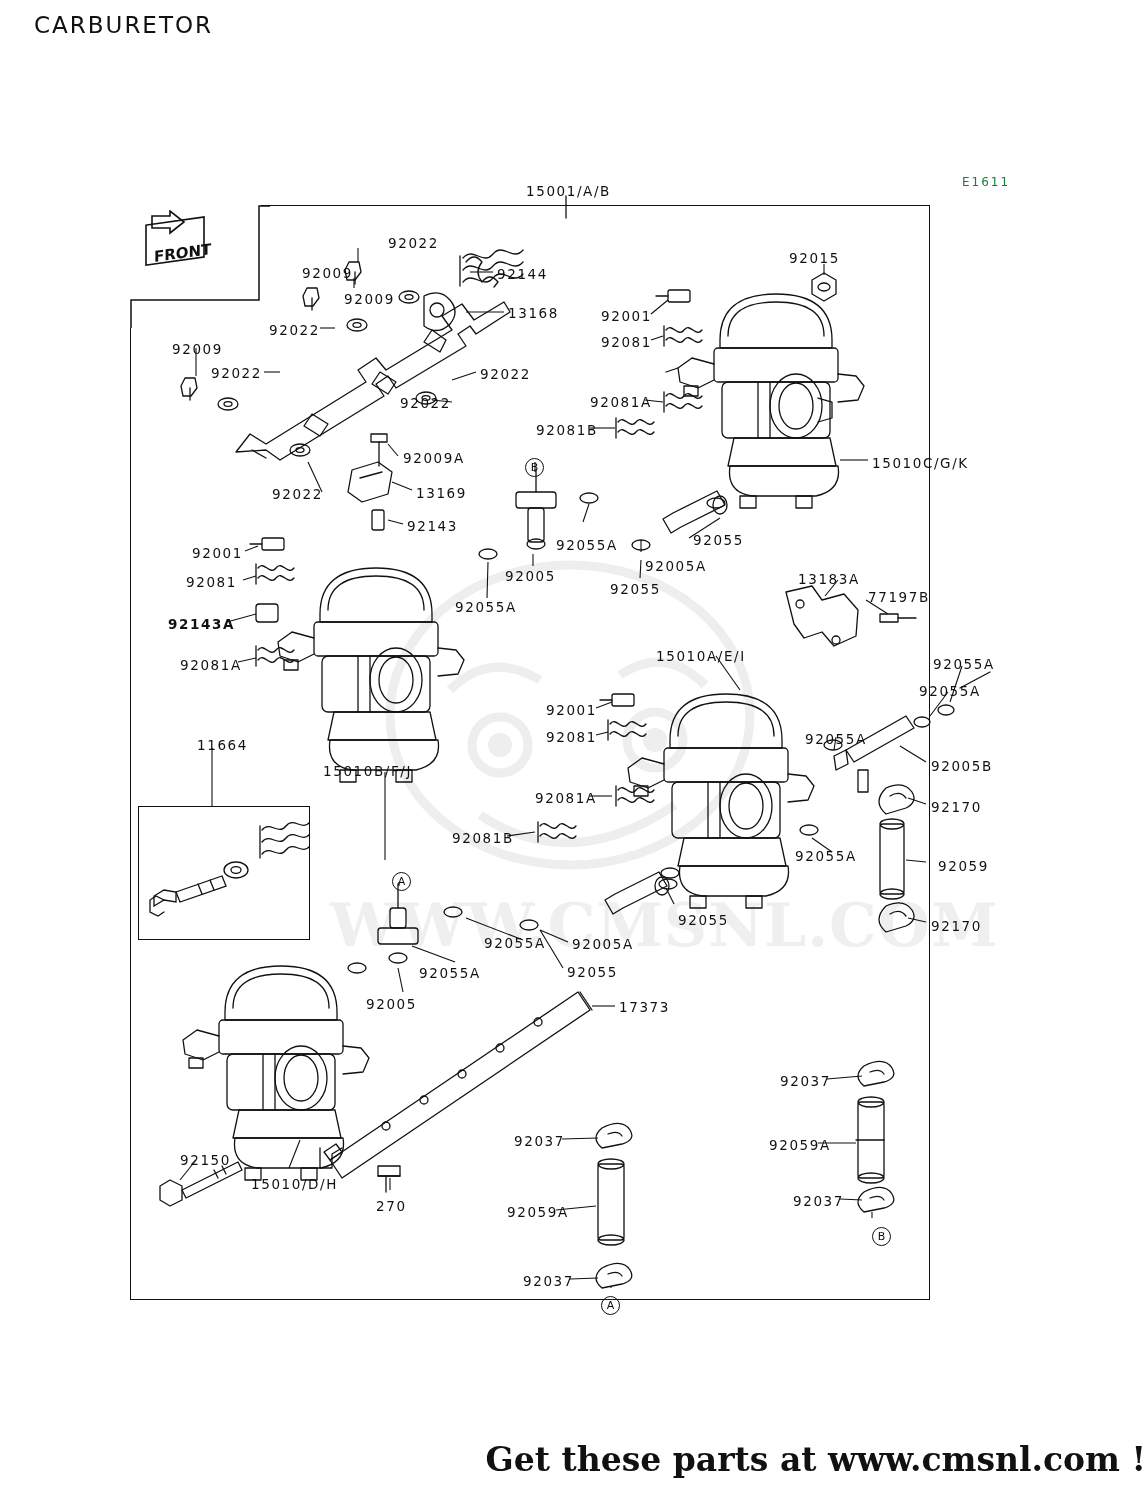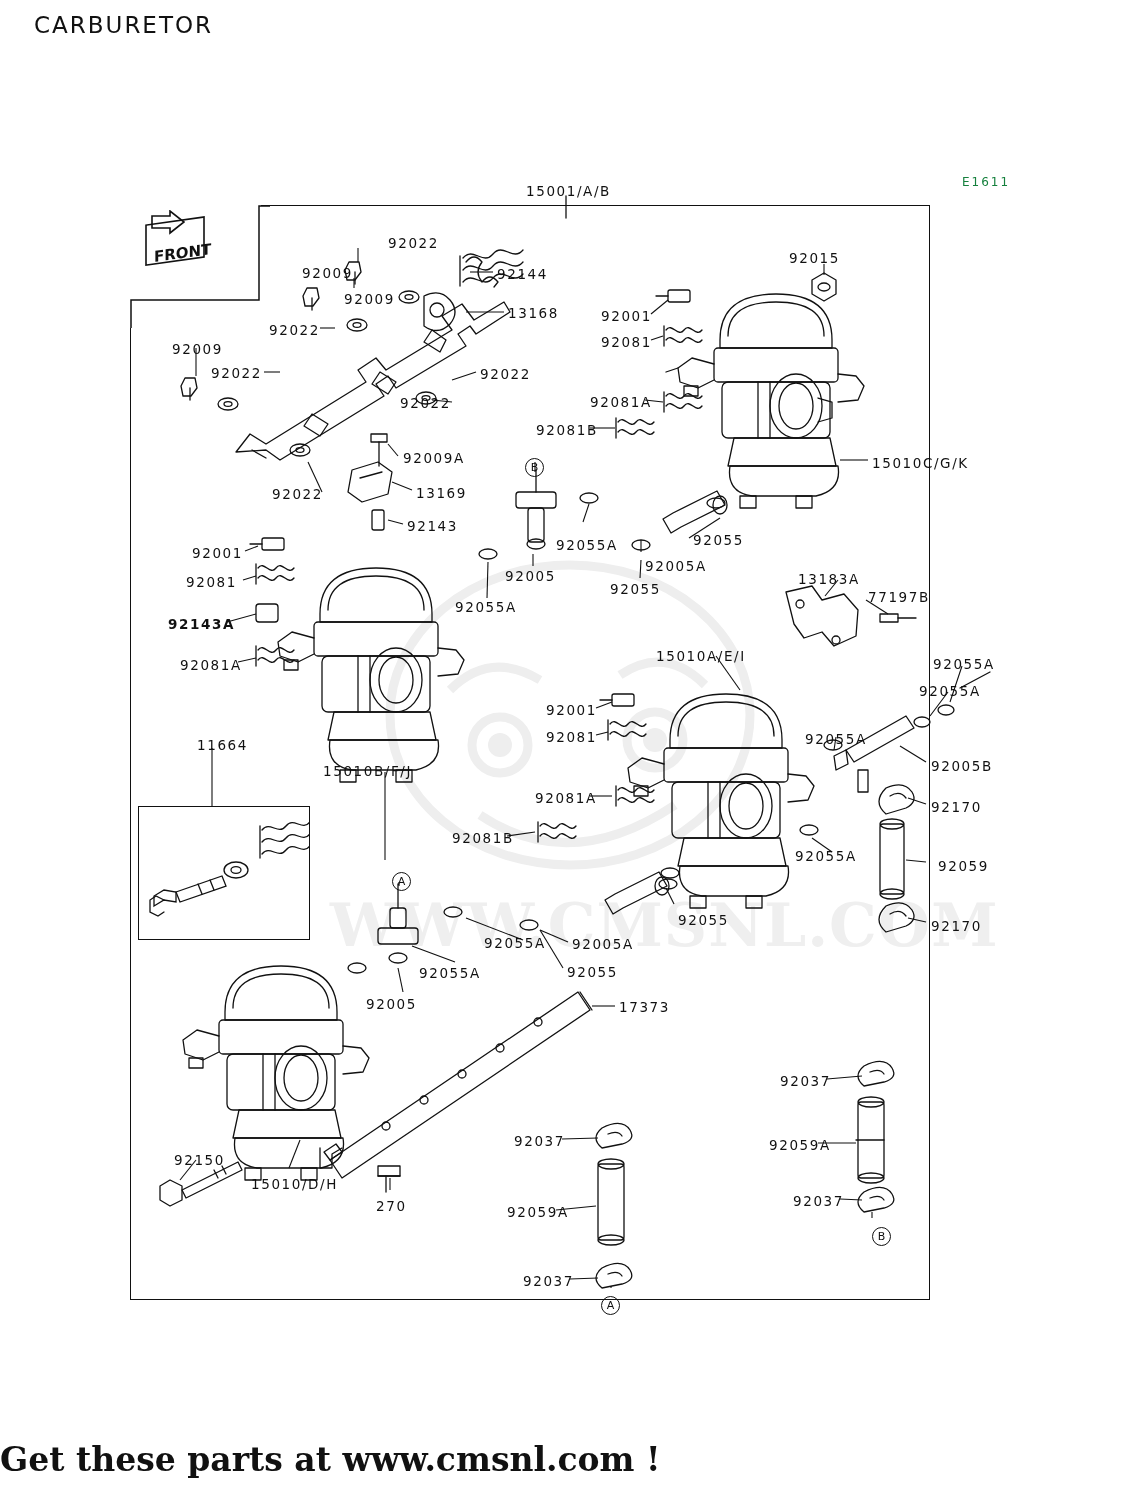--- a/index.html
+++ b/index.html
@@ -1,19 +1,19 @@
 <!DOCTYPE html>
 <html><head>
 <meta charset="utf-8">
 <style>
   html,body{margin:0;padding:0;background:#ffffff;}
   body{width:1146px;height:1500px;position:relative;font-family:"DejaVu Sans",sans-serif;overflow:hidden;}
   #page-title{position:absolute;left:34px;top:12px;font-size:23px;letter-spacing:2px;color:#111;font-family:"DejaVu Sans",sans-serif;}
   #diagram-code{position:absolute;left:962px;top:175px;font-size:12px;letter-spacing:2px;color:#15803d;}
-  #footer-text{position:absolute;left:0;top:1440px;width:100%;text-align:left;font-size:33px;font-weight:bold;color:#111;font-family:"DejaVu Serif",serif;}
+  #footer-text{position:absolute;left:0;top:1440px;width:100%;text-align:right;font-size:33px;font-weight:bold;color:#111;font-family:"DejaVu Serif",serif;}
   #plate{position:absolute;left:130px;top:205px;width:800px;height:1095px;border:1.5px solid #111;box-sizing:border-box;}
   .lbl{position:absolute;font-size:13.5px;letter-spacing:1.6px;color:#111;white-space:nowrap;font-family:"DejaVu Sans",sans-serif;}
   .circ{position:absolute;width:19px;height:19px;border:1.3px solid #111;border-radius:50%;box-sizing:border-box;font-size:11px;line-height:17px;text-align:center;color:#111;}
   #watermark{position:absolute;left:300px;top:540px;width:560px;height:430px;pointer-events:none;}
   #wm-text{position:absolute;left:330px;top:890px;font-size:60px;font-weight:bold;color:#efefef;letter-spacing:1px;font-family:"DejaVu Serif",serif;}
   #front-badge{position:absolute;left:140px;top:210px;width:78px;height:62px;}
   svg{display:block;}
   .sub-box{position:absolute;border:1.3px solid #111;box-sizing:border-box;}
 </style>
 </head>
@@ -475,21 +475,21 @@
     <div class="lbl" style="left: 931px; top: 918px;">92170</div>
     <div class="lbl" style="left: 484px; top: 935px;">92055A</div>
     <div class="lbl" style="left: 572px; top: 936px;">92005A</div>
     <div class="lbl" style="left: 419px; top: 965px;">92055A</div>
     <div class="lbl" style="left: 567px; top: 964px;">92055</div>
     <div class="lbl" style="left: 366px; top: 996px;">92005</div>
     <div class="lbl" style="left: 619px; top: 999px;">17373</div>
     <div class="lbl" style="left: 780px; top: 1073px;">92037</div>
     <div class="lbl" style="left: 514px; top: 1133px;">92037</div>
     <div class="lbl" style="left: 769px; top: 1137px;">92059A</div>
-    <div class="lbl" style="left: 174px; top: 1152px;">92150</div>
+    <div class="lbl" style="left: 180px; top: 1152px;">92150</div>
     <div class="lbl" style="left: 251px; top: 1176px;">15010/D/H</div>
     <div class="lbl" style="left: 793px; top: 1193px;">92037</div>
     <div class="lbl" style="left: 507px; top: 1204px;">92059A</div>
     <div class="lbl" style="left: 376px; top: 1198px;">270</div>
     <div class="lbl" style="left: 523px; top: 1273px;">92037</div>
   </div>
 <div id="refs">
     <div class="circ" style="left: 525px; top: 458px;">B</div>
     <div class="circ" style="left: 392px; top: 872px;">A</div>
     <div class="circ" style="left: 872px; top: 1227px;">B</div>

